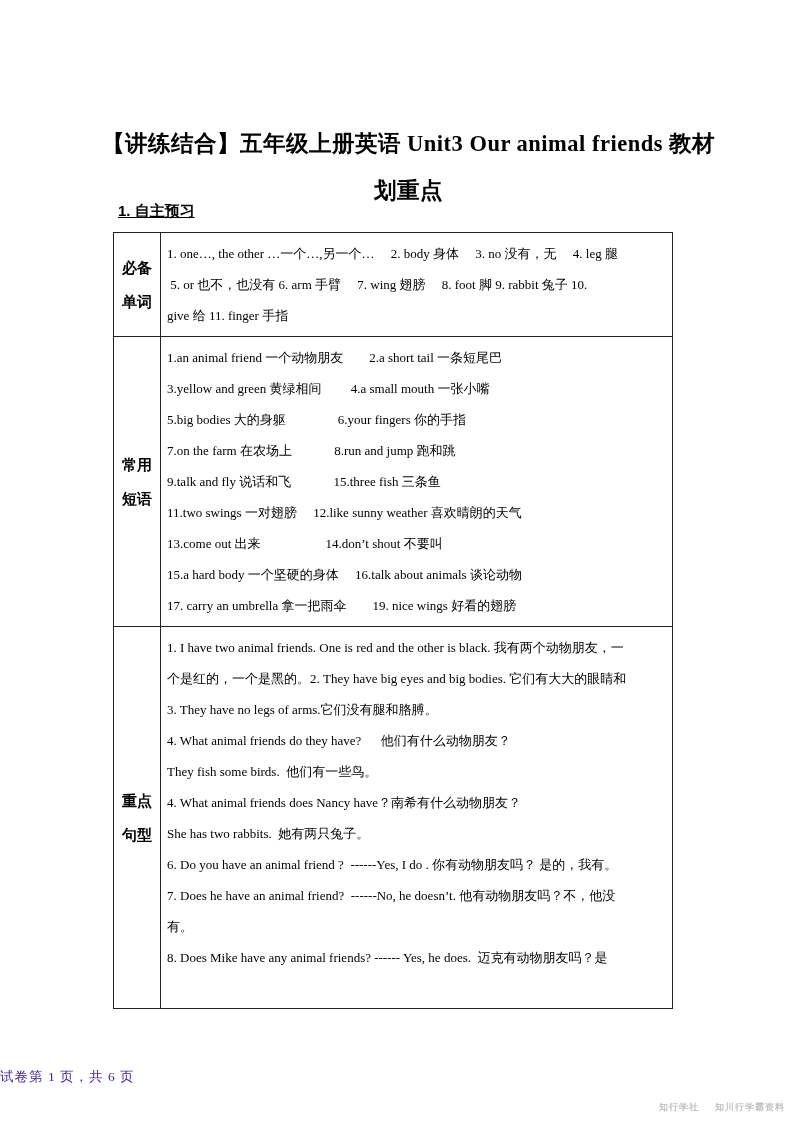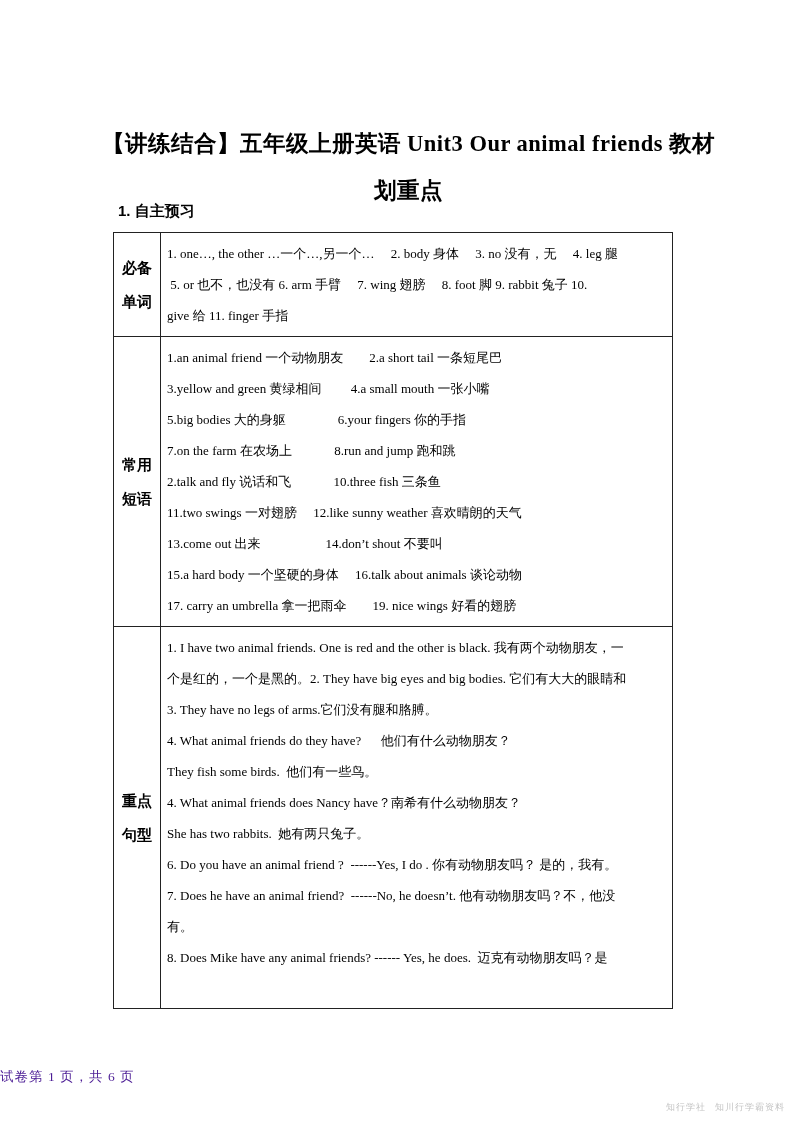--- a/index.html
+++ b/index.html
@@ -28,20 +28,21 @@
     letter-spacing: 0.5px;
     padding-left: 12px;
   }
   .section-heading {
     position: absolute;
     top: 202px;
     left: 118px;
     font-weight: bold;
     font-size: 15px;
     font-family: "Liberation Sans", "DejaVu Sans", sans-serif;
+    text-decoration: underline;
   }
   .doc-table {
     position: absolute;
     top: 232px;
     left: 113px;
     width: 560px;
     border: 1px solid #222222;
     box-sizing: border-box;
   }
   .t-row {
@@ -94,22 +95,23 @@
   }
   .watermark {
     position: absolute;
     right: 8px;
     bottom: 8px;
     font-size: 9px;
     color: #c3c3c3;
     letter-spacing: 1px;
     filter: blur(0.4px);
     display: flex;
-    gap: 9px;
+    gap: 16px;
     font-family: "Liberation Sans", "DejaVu Sans", sans-serif;
+    font-weight: bold;
   }
 </style>
 </head>
 <body>
 
 <div class="page">
 
   <div class="doc-title">
     <div>【讲练结合】五年级上册英语 Unit3 Our animal friends 教材</div>
     <div>划重点</div>
@@ -134,21 +136,21 @@
     <div class="t-row row-phrases">
       <div class="label-cell">
         <div class="label-line">常用</div>
         <div class="label-line">短语</div>
       </div>
       <div class="content-cell">
         <div class="content-line">1.an animal friend 一个动物朋友　　2.a short tail 一条短尾巴</div>
         <div class="content-line">3.yellow and green 黄绿相间　　 4.a small mouth 一张小嘴</div>
         <div class="content-line">5.big bodies 大的身躯　　　　6.your fingers 你的手指</div>
         <div class="content-line">7.on the farm 在农场上　　　 8.run and jump 跑和跳</div>
-        <div class="content-line">2.talk and fly 说话和飞　　　 10.three fish 三条鱼</div>
+        <div class="content-line">9.talk and fly 说话和飞　　　 15.three fish 三条鱼</div>
         <div class="content-line">11.two swings 一对翅膀　 12.like sunny weather 喜欢晴朗的天气</div>
         <div class="content-line">13.come out 出来　　　　　14.don’t shout 不要叫</div>
         <div class="content-line">15.a hard body 一个坚硬的身体　 16.talk about animals 谈论动物</div>
         <div class="content-line">17. carry an umbrella 拿一把雨伞　　19. nice wings 好看的翅膀</div>
       </div>
     </div>
 
     <div class="t-row row-sent">
       <div class="label-cell">
         <div class="label-line">重点</div>

